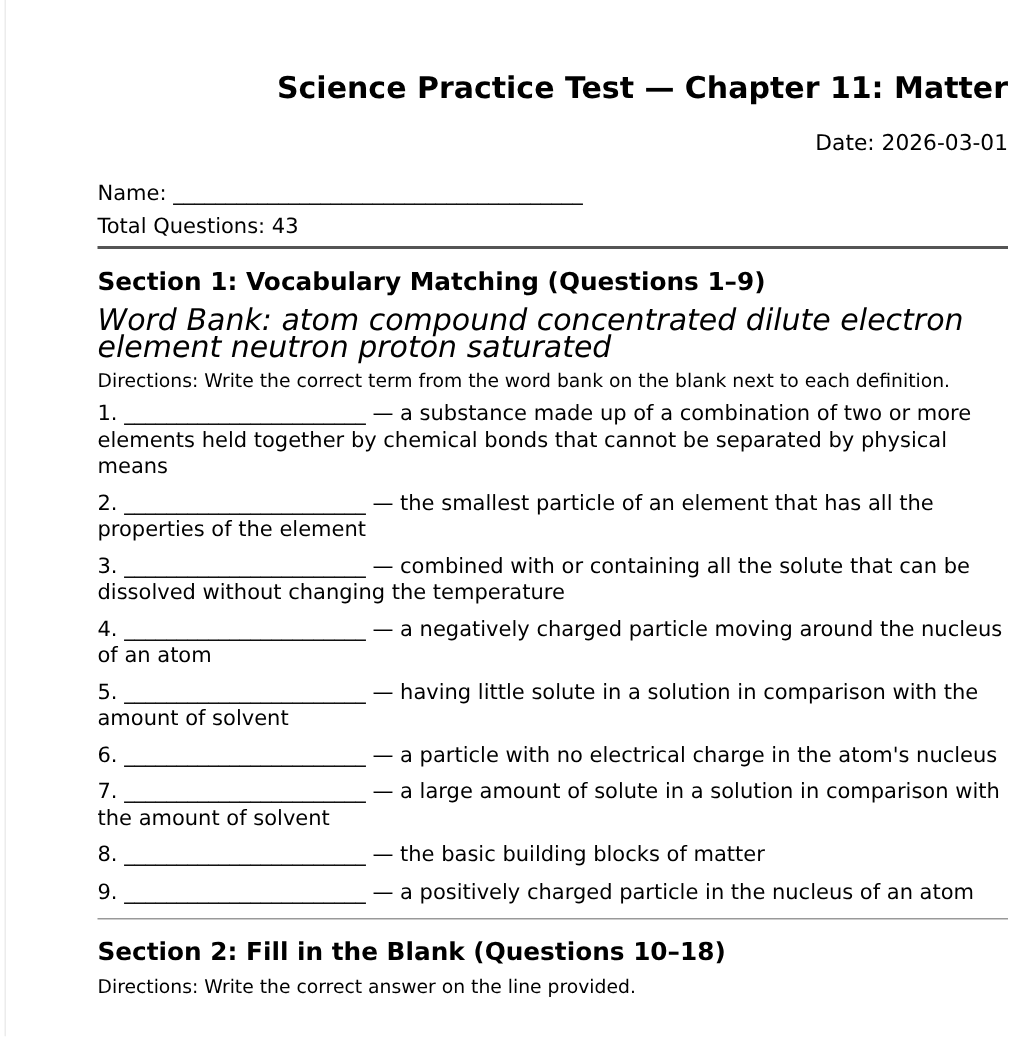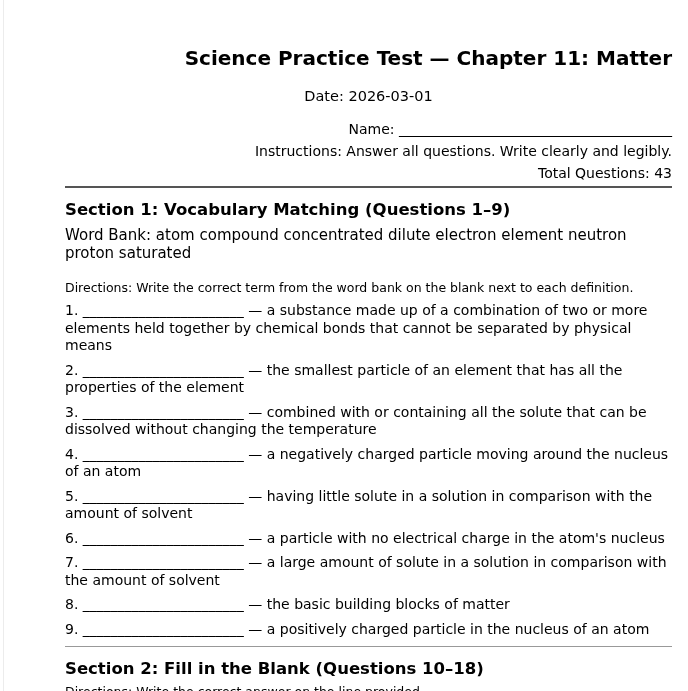--- a/index.html
+++ b/index.html
@@ -31,54 +31,54 @@
   .title {
     font-size: 20px;
     line-height: 26px;
     font-weight: bold;
     text-align: right;
     margin: 0;
   }
   .date-line {
     font-size: 14.5px;
     line-height: 19px;
-    text-align: center;
+    text-align: right;
     margin: 16px 0 14px 0;
   }
   .meta-line {
     font-size: 14px;
     line-height: 18px;
     margin: 0 0 4px 0;
-    text-align: right;
   }
   .rule-dark {
     border: none;
     border-top: 2px solid #555555;
     margin: 4px 0 12px 0;
   }
   .rule-light {
     border: none;
     border-top: 1px solid #999999;
     margin: 8px 0 12px 0;
   }
   .section-heading {
     font-size: 16.5px;
     line-height: 20px;
     font-weight: bold;
     margin: 0;
   }
   .word-bank {
-    font-size: 15px;
+    font-style: italic;
+    font-size: 20px;
     line-height: 18px;
     margin: 6px 0 0 0;
   }
   .directions {
     font-size: 12.5px;
     line-height: 15px;
-    margin: 18px 0 0 0;
+    margin: 6px 0 0 0;
   }
   .questions {
     margin-top: 7px;
   }
   .question {
     font-size: 14px;
     line-height: 17.5px;
     margin: 0 0 7px 0;
   }
   .blank {
@@ -95,21 +95,20 @@
 <div class="page-edge"></div>
 
 <div class="page">
 
   <h1 class="title">Science Practice Test — Chapter 11: Matter</h1>
 
   <p class="date-line">Date: 2026-03-01</p>
 
   <p class="meta-line"><span>Name:</span> <span class="blank">_______________________________________</span></p>
 
-  <p class="meta-line">Instructions: Answer all questions. Write clearly and legibly.</p>
 
   <p class="meta-line">Total Questions: 43</p>
 
   <hr class="rule-dark">
 
   <div class="section1">
     <h2 class="section-heading">Section 1: Vocabulary Matching (Questions 1–9)</h2>
     <p class="word-bank">Word Bank: atom compound concentrated dilute electron element neutron proton saturated</p>
     <p class="directions">Directions: Write the correct term from the word bank on the blank next to each definition.</p>
 

